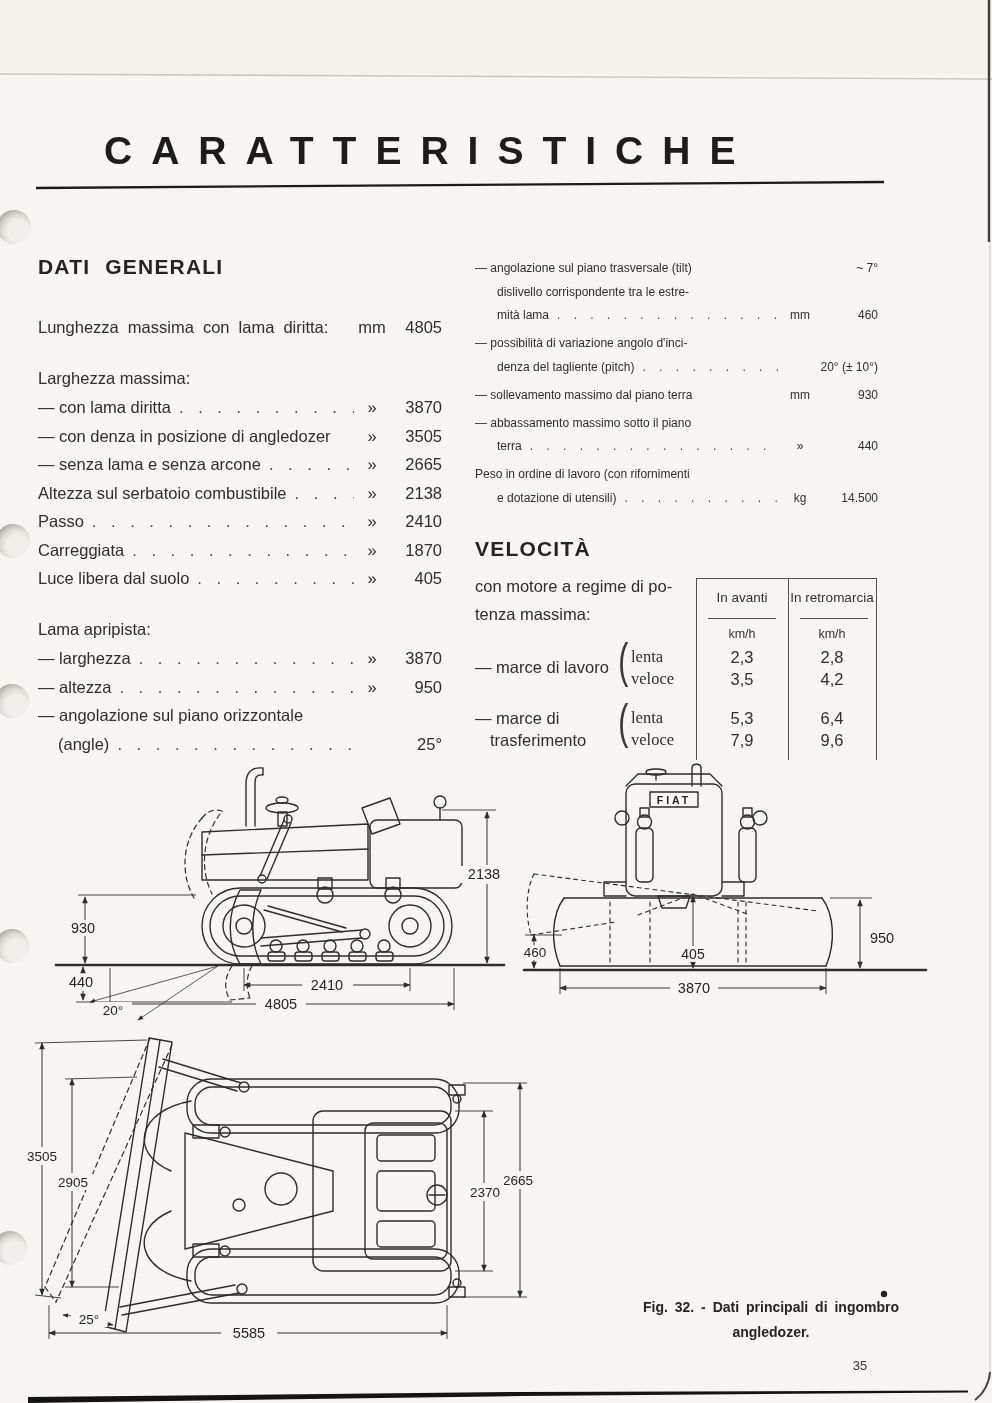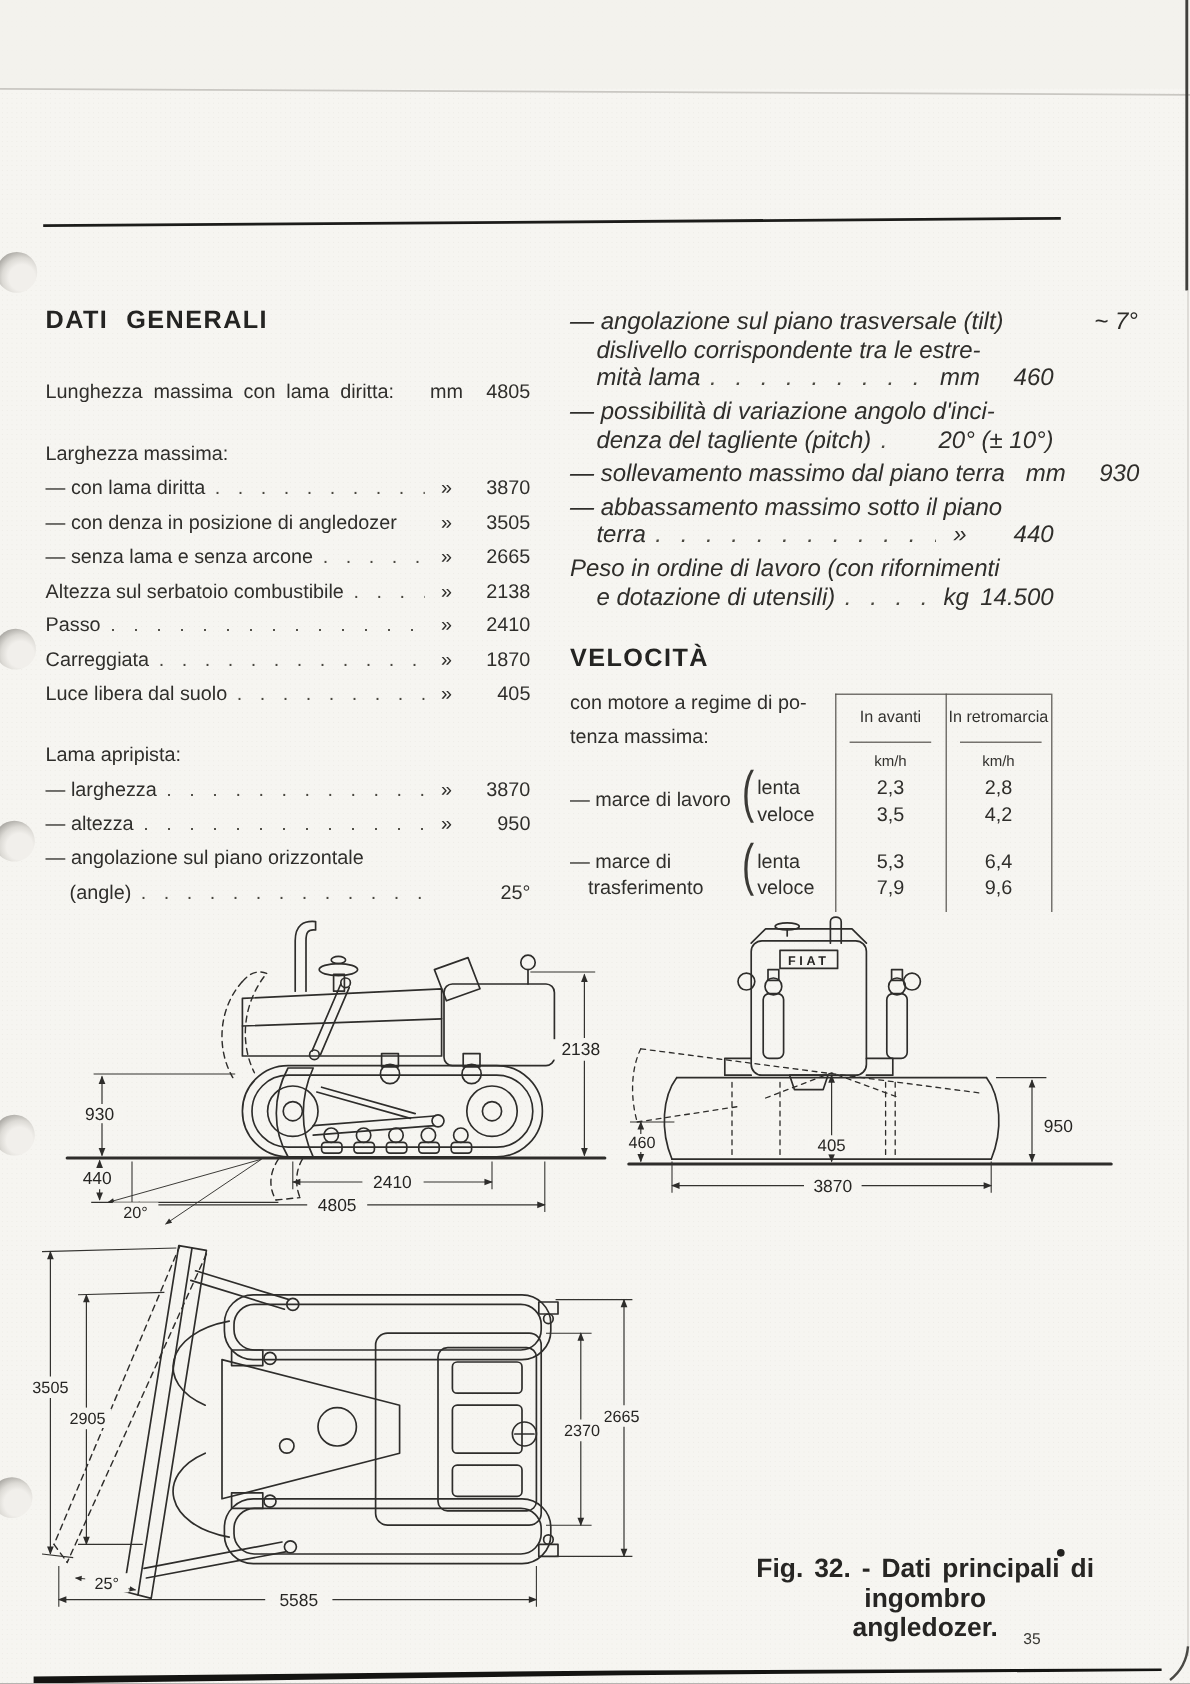--- a/index.html
+++ b/index.html
@@ -11,21 +11,21 @@
   .top-band{position:absolute;left:0;top:0;width:100%;height:74px;background:#f2f1ec;opacity:.8;}
   .furniture{position:absolute;left:0;top:0;pointer-events:none;}
   .hole{position:absolute;width:34px;height:34px;border-radius:50%;
     background:radial-gradient(circle at 63% 63%, #f1efeb 36%, #dcdad5 55%, #a3a19c 80%, #716f6b 100%);}
   .title{position:absolute;left:104px;top:129px;font-size:39px;font-weight:bold;
     letter-spacing:19px;color:#1c1c1a;white-space:nowrap;}
   .h-main{position:absolute;font-size:21px;font-weight:bold;letter-spacing:1.2px;
     word-spacing:8px;color:#242422;}
   
   .speclist{position:absolute;font-size:16.5px;}
-  .speclist.right{font-size:20px;font-style:italic;}
+  .speclist.right{font-size:12px;}
   .spec-row{display:flex;align-items:baseline;height:28.5px;line-height:28.5px;}
   .right .spec-row{height:23.5px;line-height:23.5px;}
   .para{margin-top:4.5px;}
   .para:first-child{margin-top:0;}
   .spec-subheading{margin-top:21.5px;height:30px;line-height:30px;}
   .lbl{white-space:nowrap;}
   .lbl.cont{padding-left:20px;}
   .lbl.cont2{padding-left:22px;}
   .spread{word-spacing:4.5px;}
   .leader{flex:1 1 0;overflow:hidden;white-space:nowrap;color:#49473f;padding:0 6px 0 8px;min-width:0;}
@@ -36,46 +36,47 @@
   .val{flex:none;min-width:52px;text-align:right;white-space:nowrap;}
   .right .val{min-width:58px;}
   
   .velo{position:absolute;left:475px;top:528px;width:412px;height:245px;font-size:16.5px;}
   .velo .abs{position:absolute;}
   .vline{position:absolute;width:1px;background:#55534e;}
   .hline{position:absolute;height:1px;background:#55534e;}
   .th{position:absolute;text-align:center;font-size:13.5px;color:#33322f;}
   .tu{position:absolute;text-align:center;font-size:12.5px;color:#33322f;}
   .td{position:absolute;text-align:center;height:22px;line-height:22px;}
-  .gear{position:absolute;height:22px;line-height:22px;}
+  .gear{position:absolute;height:22px;line-height:22px;font-family:Liberation Serif, serif;}
   .brace{position:absolute;font-size:38px;font-weight:300;color:#3b3a36;
     transform:scaleY(1.25) scaleX(.8);transform-origin:center;}
   .glabel{position:absolute;height:22px;line-height:22px;white-space:nowrap;}
   .intro-line{line-height:28px;}
   
   .draw{position:absolute;}
   .draw text{font-family:"Liberation Sans", sans-serif;fill:#262523;}
   .caption{position:absolute;left:600px;top:1295px;width:342px;text-align:center;
-    font-weight:bold;font-size:22px;line-height:24.5px;color:#262523;word-spacing:3px;}
+    font-weight:bold;font-size:14px;line-height:24.5px;color:#262523;word-spacing:3px;}
   .pagenum{position:absolute;left:838px;top:1358px;width:44px;text-align:center;
     font-size:13px;color:#3a3934;}
 </style>
 </head>
 <body>
 
 <div class="page">
 
   <div class="top-band"></div>
 
   <div class="hole" style="left:-3px;top:210px"></div>
   <div class="hole" style="left:-4px;top:524px"></div>
   <div class="hole" style="left:-5px;top:684px"></div>
   <div class="hole" style="left:-5px;top:929px"></div>
   <div class="hole" style="left:-7px;top:1231px"></div>
 
+  <div class="title">CARATTERISTICHE</div>
 
   <div class="h-main" style="left:38px;top:255px">DATI GENERALI</div>
 
   <div class="speclist" style="left:38px;top:313px;width:404px">
       <div class="spec-row spread">
         <span class="lbl">Lunghezza massima con lama diritta:</span>
         <span class="leader blank"></span>
         <span class="unit">mm</span>
         <span class="val">4805</span>
       </div>

